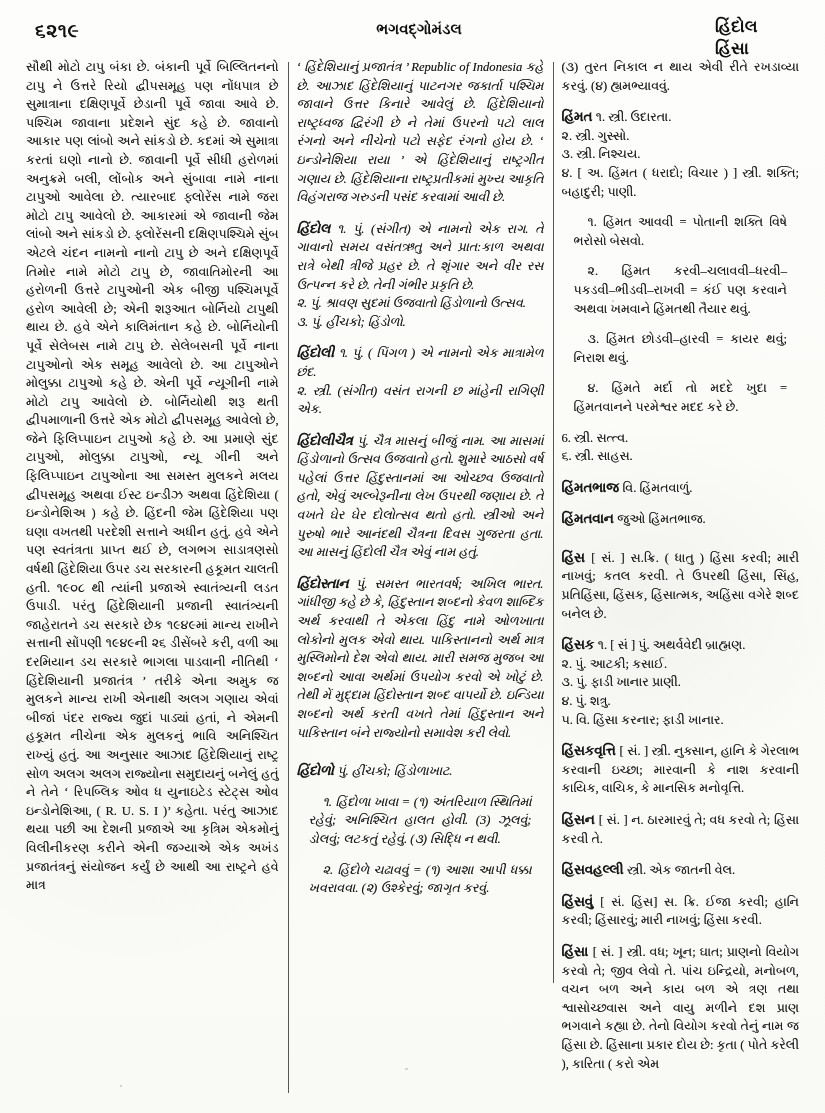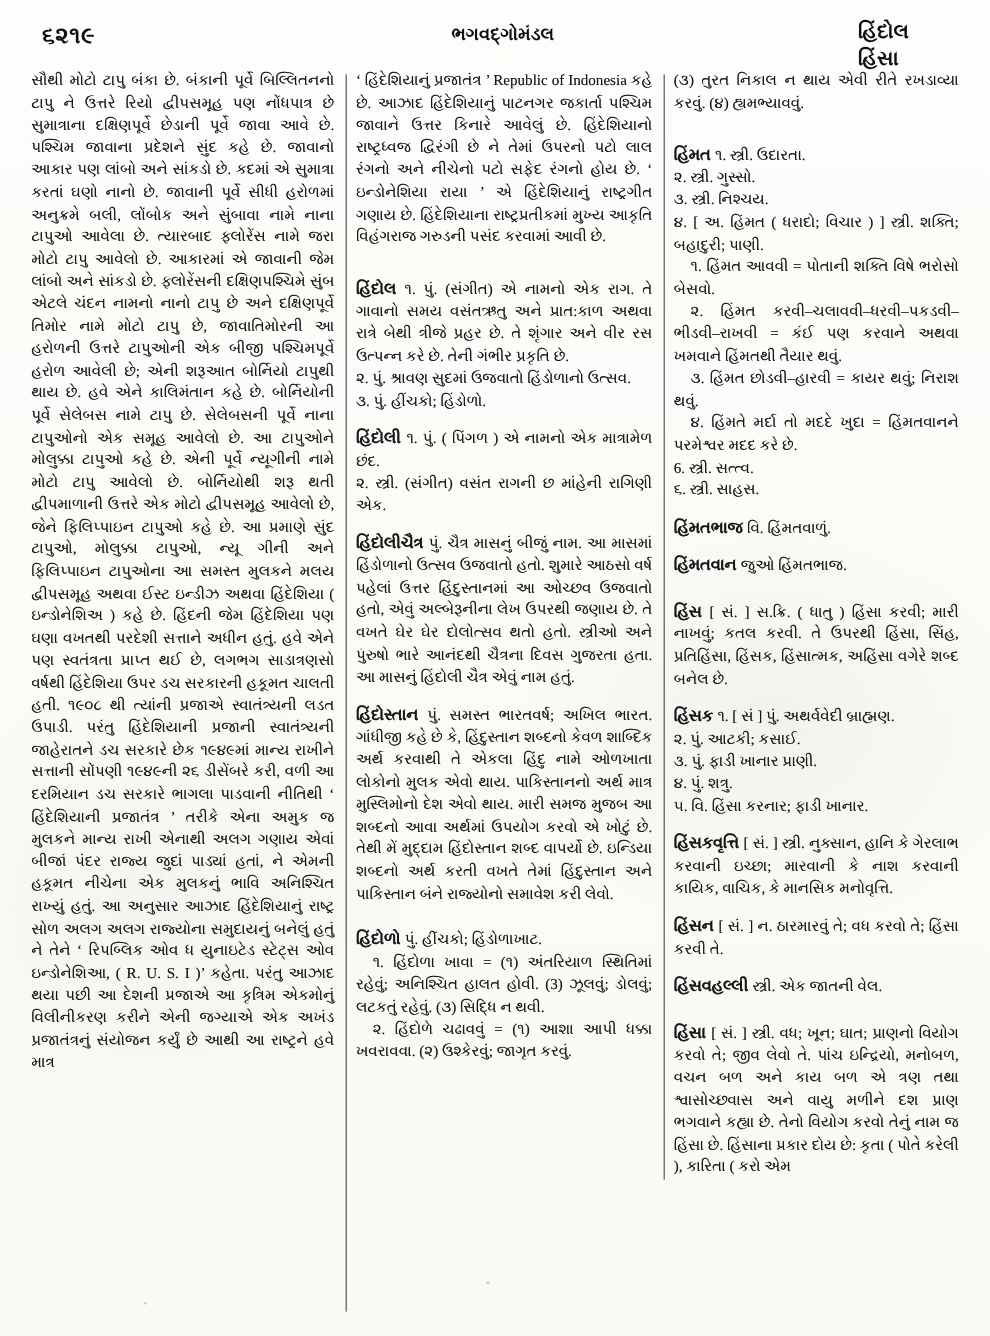--- a/index.html
+++ b/index.html
@@ -52,33 +52,33 @@
     position:relative;
     font-size:12.6px;
     line-height:18.6px;
     text-align:justify;
     text-justify:inter-word;
     color:#1a1a1a;
     overflow:hidden;
     padding:0 9px 0 8px;
   }
   .col.c1{width:268px;}
-  .col.c2{width:262px;}
+  .col.c2{width:262px;font-style:italic;}
   .col.c3{width:252px;}
   .rule{
     width:1px;background:#2a2a2a;opacity:.78;
     margin:4px 0 10px 0;flex:0 0 1px;
   }
   .rule.short{margin-bottom:120px;}
 
   p{margin:0;}
-  p.body{margin:0 0 12px 0;text-indent:0;}
+  p.body{margin:0 0 0 0;text-indent:0;}
   p.entry{margin:6px 0 0 0;}
   p.sense{margin:0;}
-  p.idiom{margin:0;text-indent:14px;}
+  p.idiom{margin:12px;text-indent:14px;}
   .hw{
     font-family:"Liberation Sans", sans-serif;
     font-weight:bold;font-size:13.6px;letter-spacing:-.2px;
   }
   .blank{height:7px;}
 
   
   .columns{filter:contrast(1.04) saturate(0);}
   .col{text-shadow:0 0 .35px rgba(0,0,0,.45);}
 </style>
@@ -153,18 +153,19 @@
         <p class="sense">૩. પું. ફાડી ખાનાર પ્રાણી.</p>
         <p class="sense">૪. પું. શત્રુ.</p>
         <p class="sense">૫. વિ. હિંસા કરનાર; ફાડી ખાનાર.</p>
         <div class="blank"></div>
         <p class="entry"><span class="hw">હિંસકવૃત્તિ </span>[ સં. ] સ્ત્રી. નુક્સાન, હાનિ કે ગેરલાભ કરવાની ઇચ્છા; મારવાની કે નાશ કરવાની કાયિક, વાચિક, કે માનસિક મનોવૃત્તિ.</p>
         <div class="blank"></div>
         <p class="entry"><span class="hw">હિંસન </span>[ સં. ] ન. ઠારમારવું તે; વધ કરવો તે; હિંસા કરવી તે.</p>
         <div class="blank"></div>
         <p class="entry"><span class="hw">હિંસવહલ્લી </span>સ્ત્રી. એક જાતની વેલ.</p>
         <div class="blank"></div>
+        <p class="entry"><span class="hw">હિંસવું </span>[ સં. હિંસ] સ. ક્રિ. ઈજા કરવી; હાનિ કરવી; હિંસારવું; મારી નાખવું; હિંસા કરવી.</p>
         <div class="blank"></div>
         <p class="entry"><span class="hw">હિંસા </span>[ સં. ] સ્ત્રી. વધ; ખૂન; ઘાત; પ્રાણનો વિયોગ કરવો તે; જીવ લેવો તે. પાંચ ઇન્દ્રિયો, મનોબળ, વચન બળ અને કાય બળ એ ત્રણ તથા શ્વાસોચ્છ્વાસ અને વાયુ મળીને દશ પ્રાણ ભગવાને કહ્યા છે. તેનો વિયોગ કરવો તેનું નામ જ હિંસા છે. હિંસાના પ્રકાર દોય છે: કૃતા ( પોતે કરેલી ), કારિતા ( કરો એમ</p>
       </div>
 
   </div>
 </div>
 
 </body></html>

